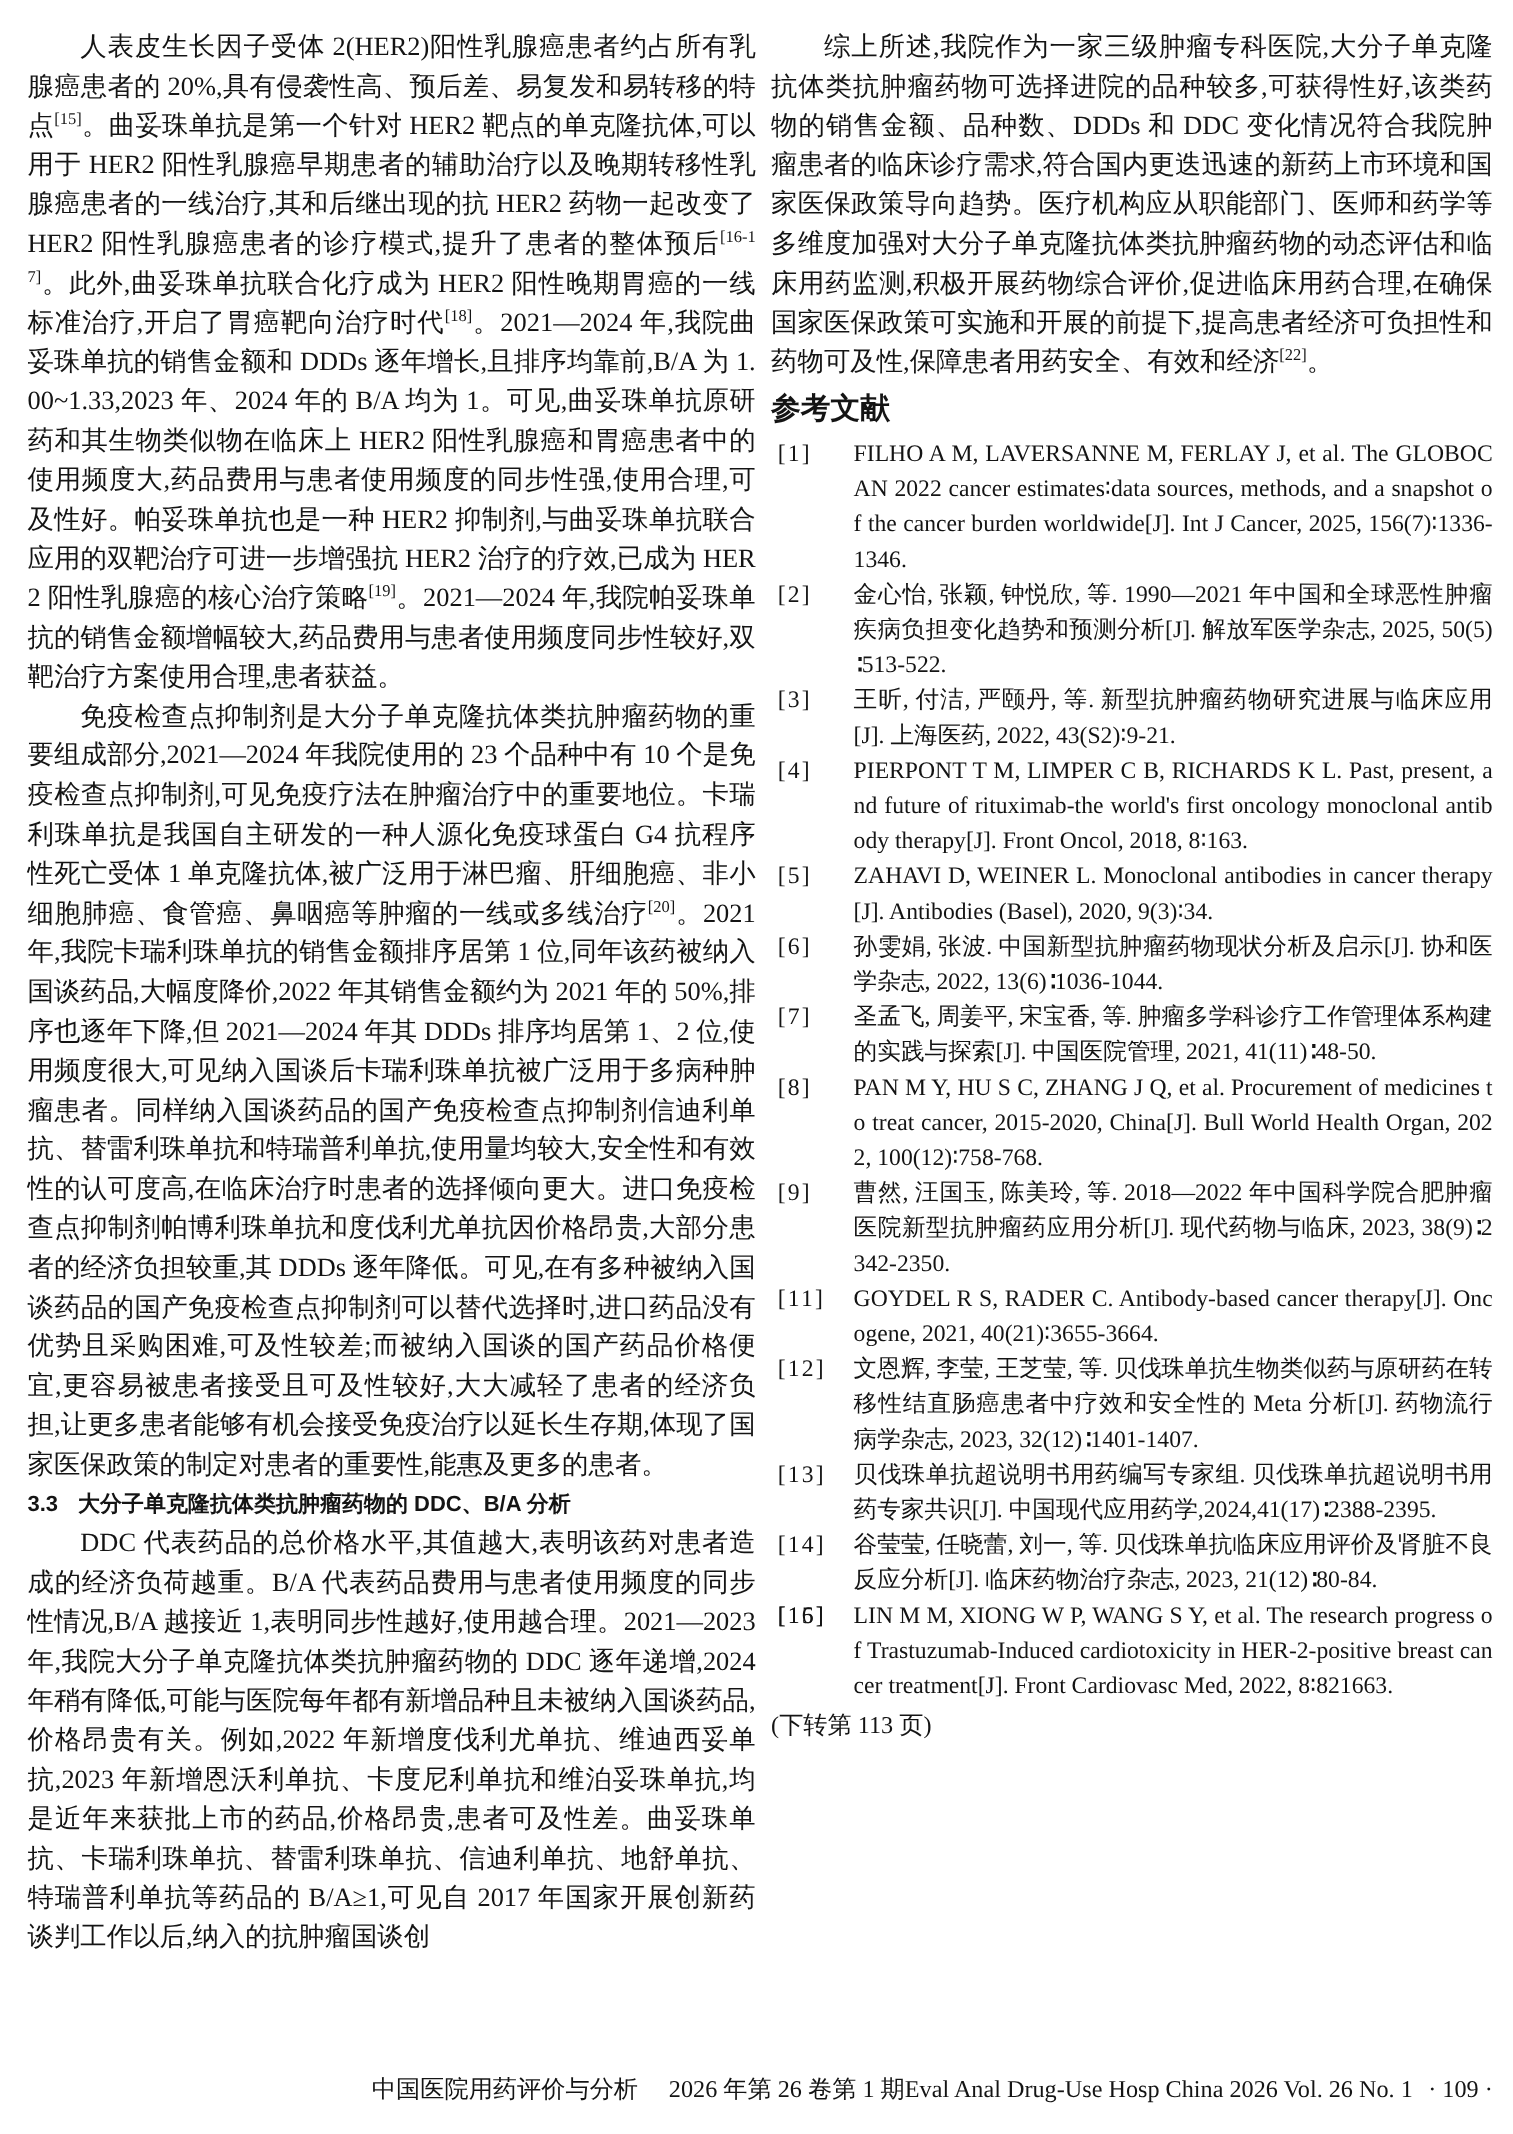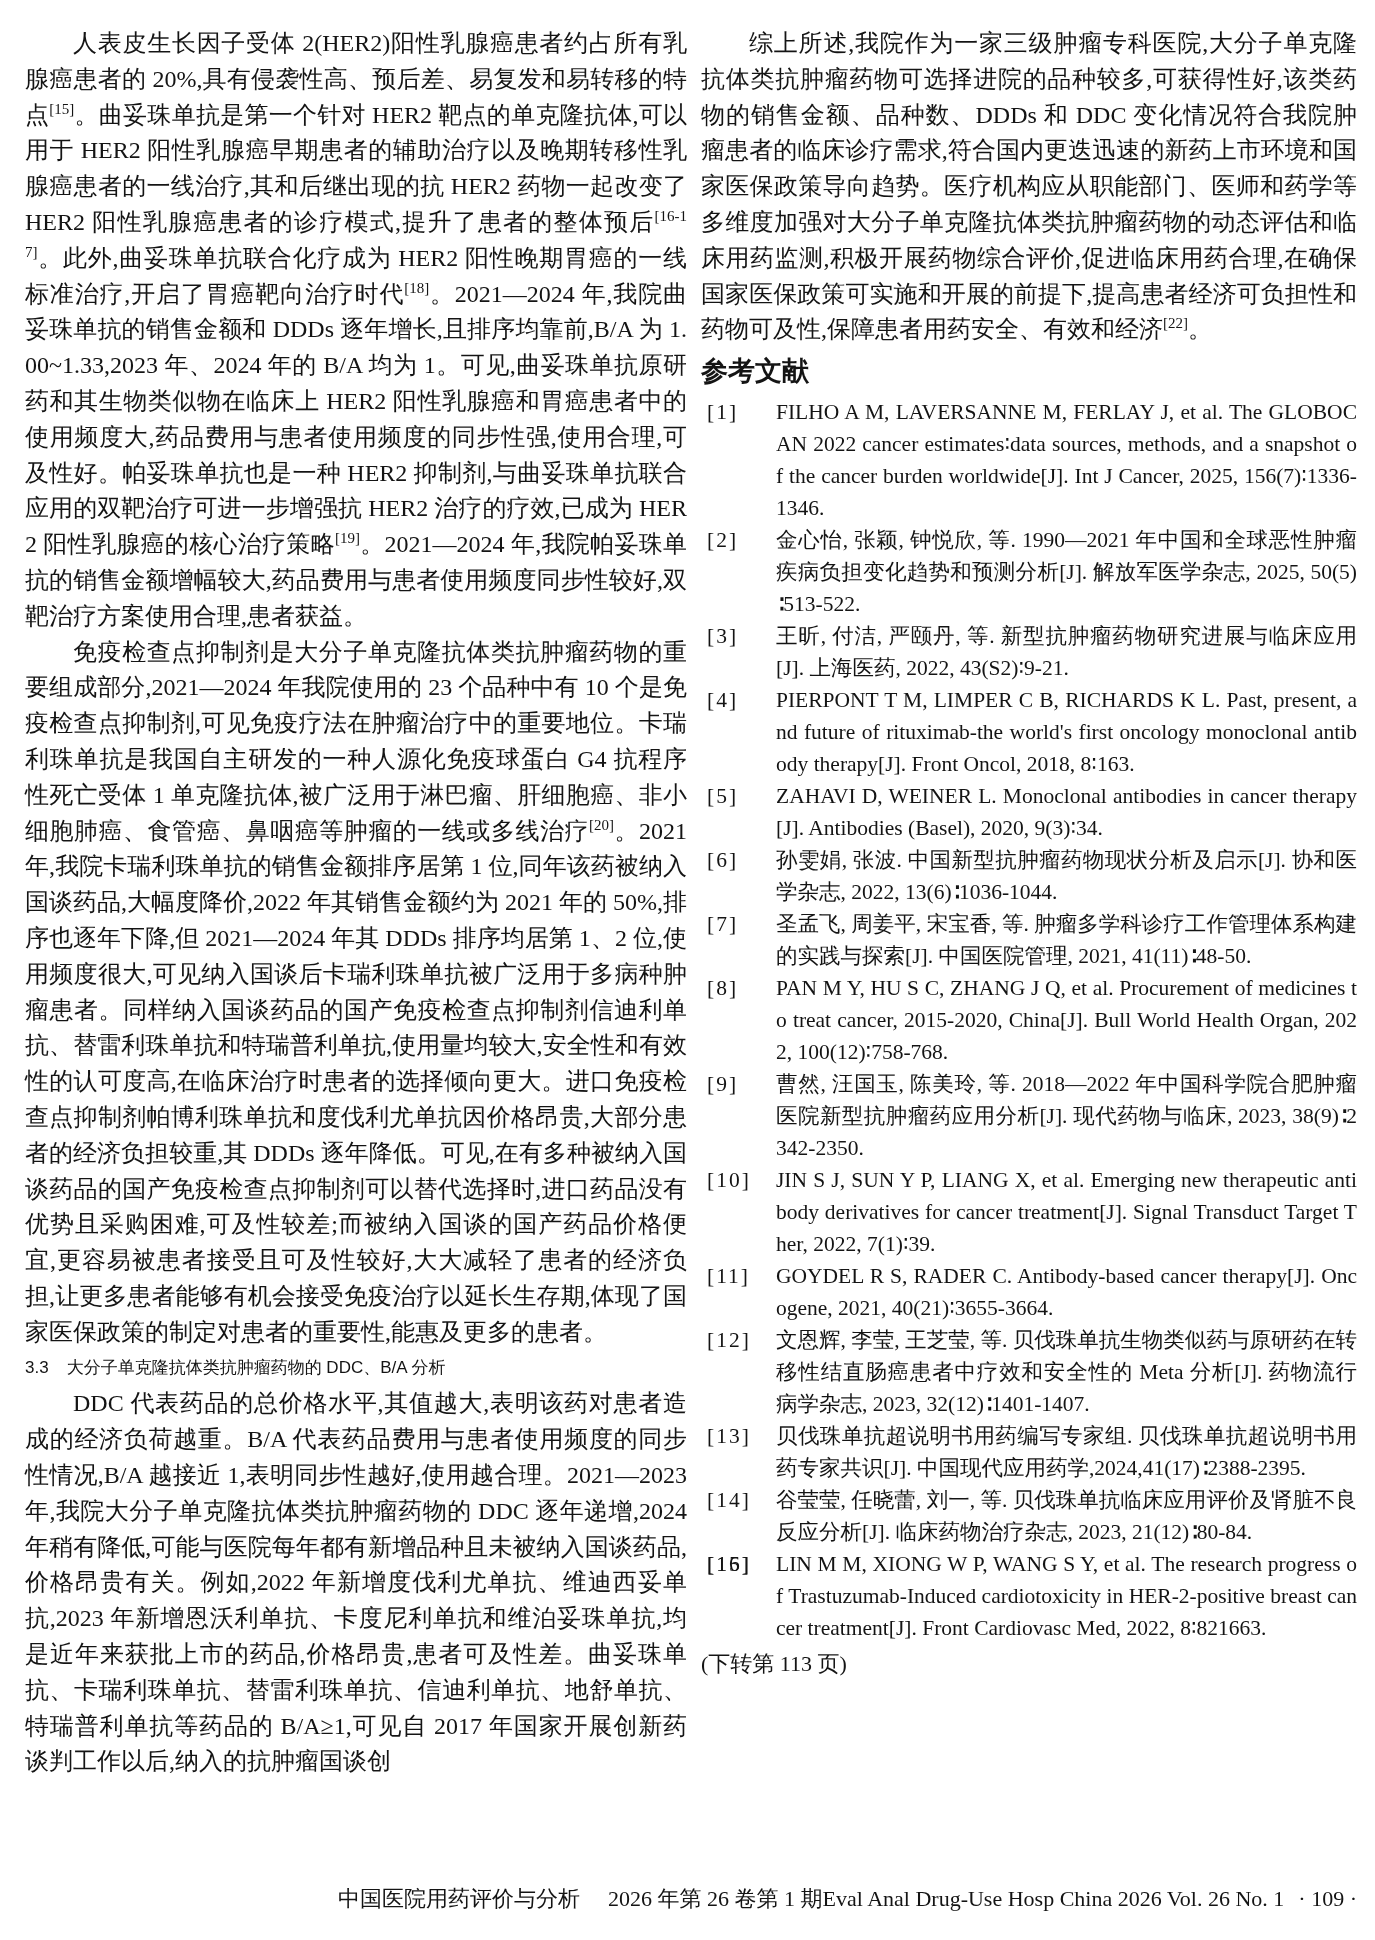--- a/index.html
+++ b/index.html
@@ -27,22 +27,22 @@
     word-break:break-all;
   }
   .para.indent{ text-indent:2em; }
   sup{
     font-size:15px;
     line-height:0;
     vertical-align:super;
   }
   .section-heading{
     font-family:"Liberation Sans","DejaVu Sans",sans-serif;
-    font-weight:normal;
-    font-size:17px;
+    font-weight:bold;
+    font-size:20px;
     line-height:36px;
     margin:0;
     white-space:nowrap;
   }
   .section-heading .sec-num{ margin-right:18px; }
 
   .refs-heading{
     font-family:Liberation Serif, serif;
     font-weight:bold;
     font-size:27px;
@@ -107,21 +107,20 @@
     <ul class="ref-list" id="ref-list">
         <li class="ref-item"><span class="ref-label">[1]</span><span class="ref-text">FILHO A M, LAVERSANNE M, FERLAY J, et al. The GLOBOCAN 2022 cancer estimates∶data sources, methods, and a snapshot of the cancer burden worldwide[J]. Int J Cancer, 2025, 156(7)∶1336-1346.</span></li>
         <li class="ref-item"><span class="ref-label">[2]</span><span class="ref-text">金心怡, 张颖, 钟悦欣, 等. 1990—2021 年中国和全球恶性肿瘤疾病负担变化趋势和预测分析[J]. 解放军医学杂志, 2025, 50(5)∶513-522.</span></li>
         <li class="ref-item"><span class="ref-label">[3]</span><span class="ref-text">王昕, 付洁, 严颐丹, 等. 新型抗肿瘤药物研究进展与临床应用[J]. 上海医药, 2022, 43(S2)∶9-21.</span></li>
         <li class="ref-item"><span class="ref-label">[4]</span><span class="ref-text">PIERPONT T M, LIMPER C B, RICHARDS K L. Past, present, and future of rituximab-the world's first oncology monoclonal antibody therapy[J]. Front Oncol, 2018, 8∶163.</span></li>
         <li class="ref-item"><span class="ref-label">[5]</span><span class="ref-text">ZAHAVI D, WEINER L. Monoclonal antibodies in cancer therapy[J]. Antibodies (Basel), 2020, 9(3)∶34.</span></li>
         <li class="ref-item"><span class="ref-label">[6]</span><span class="ref-text">孙雯娟, 张波. 中国新型抗肿瘤药物现状分析及启示[J]. 协和医学杂志, 2022, 13(6)∶1036-1044.</span></li>
         <li class="ref-item"><span class="ref-label">[7]</span><span class="ref-text">圣孟飞, 周姜平, 宋宝香, 等. 肿瘤多学科诊疗工作管理体系构建的实践与探索[J]. 中国医院管理, 2021, 41(11)∶48-50.</span></li>
         <li class="ref-item"><span class="ref-label">[8]</span><span class="ref-text">PAN M Y, HU S C, ZHANG J Q, et al. Procurement of medicines to treat cancer, 2015-2020, China[J]. Bull World Health Organ, 2022, 100(12)∶758-768.</span></li>
         <li class="ref-item"><span class="ref-label">[9]</span><span class="ref-text">曹然, 汪国玉, 陈美玲, 等. 2018—2022 年中国科学院合肥肿瘤医院新型抗肿瘤药应用分析[J]. 现代药物与临床, 2023, 38(9)∶2342-2350.</span></li>
-        <li class="ref-item"><span class="ref-label">[10]</span><span class="ref-text">JIN S J, SUN Y P, LIANG X, et al. Emerging new therapeutic antibody derivatives for cancer treatment[J]. Signal Transduct Target Ther, 2022, 7(1)∶39.</span></li>
         <li class="ref-item"><span class="ref-label">[11]</span><span class="ref-text">GOYDEL R S, RADER C. Antibody-based cancer therapy[J]. Oncogene, 2021, 40(21)∶3655-3664.</span></li>
         <li class="ref-item"><span class="ref-label">[12]</span><span class="ref-text">文恩辉, 李莹, 王芝莹, 等. 贝伐珠单抗生物类似药与原研药在转移性结直肠癌患者中疗效和安全性的 Meta 分析[J]. 药物流行病学杂志, 2023, 32(12)∶1401-1407.</span></li>
         <li class="ref-item"><span class="ref-label">[13]</span><span class="ref-text">贝伐珠单抗超说明书用药编写专家组. 贝伐珠单抗超说明书用药专家共识[J]. 中国现代应用药学,2024,41(17)∶2388-2395.</span></li>
         <li class="ref-item"><span class="ref-label">[14]</span><span class="ref-text">谷莹莹, 任晓蕾, 刘一, 等. 贝伐珠单抗临床应用评价及肾脏不良反应分析[J]. 临床药物治疗杂志, 2023, 21(12)∶80-84.</span></li>
         <li class="ref-item"><span class="ref-label">[15]</span></li>
         <li class="ref-item"><span class="ref-label">[16]</span><span class="ref-text">LIN M M, XIONG W P, WANG S Y, et al. The research progress of Trastuzumab-Induced cardiotoxicity in HER-2-positive breast cancer treatment[J]. Front Cardiovasc Med, 2022, 8∶821663.</span></li>
       </ul>
     <div class="continuation">(下转第 113 页)</div>
   </div>
 

